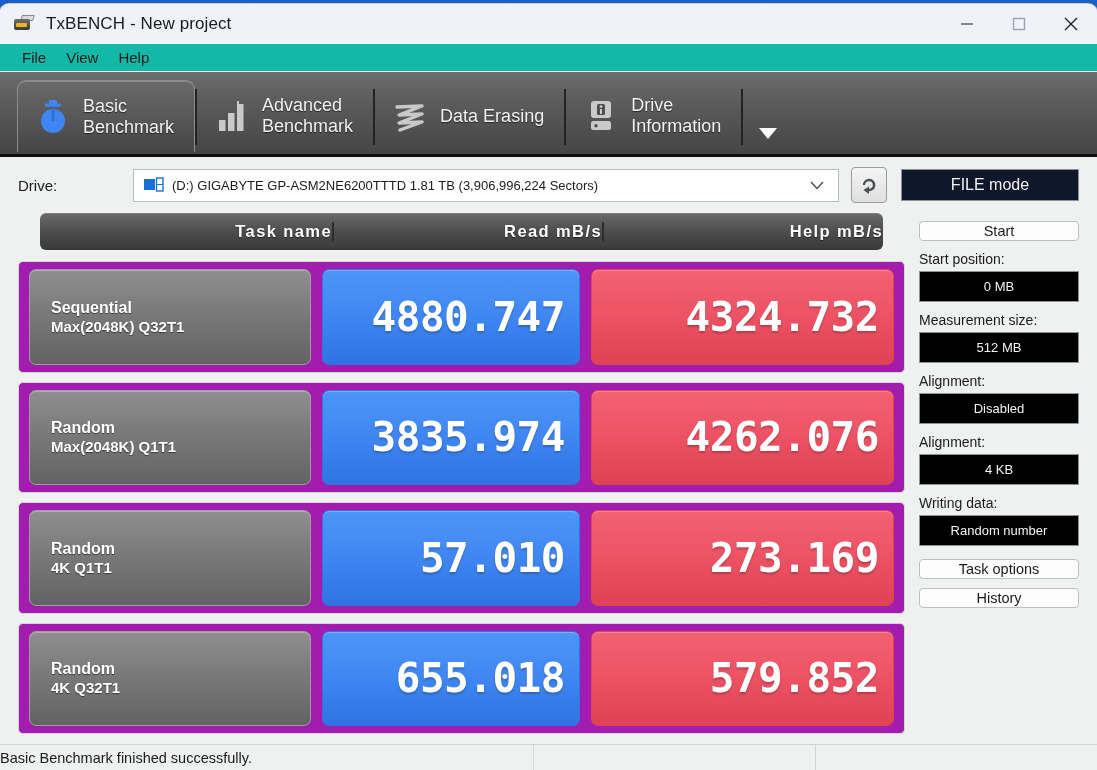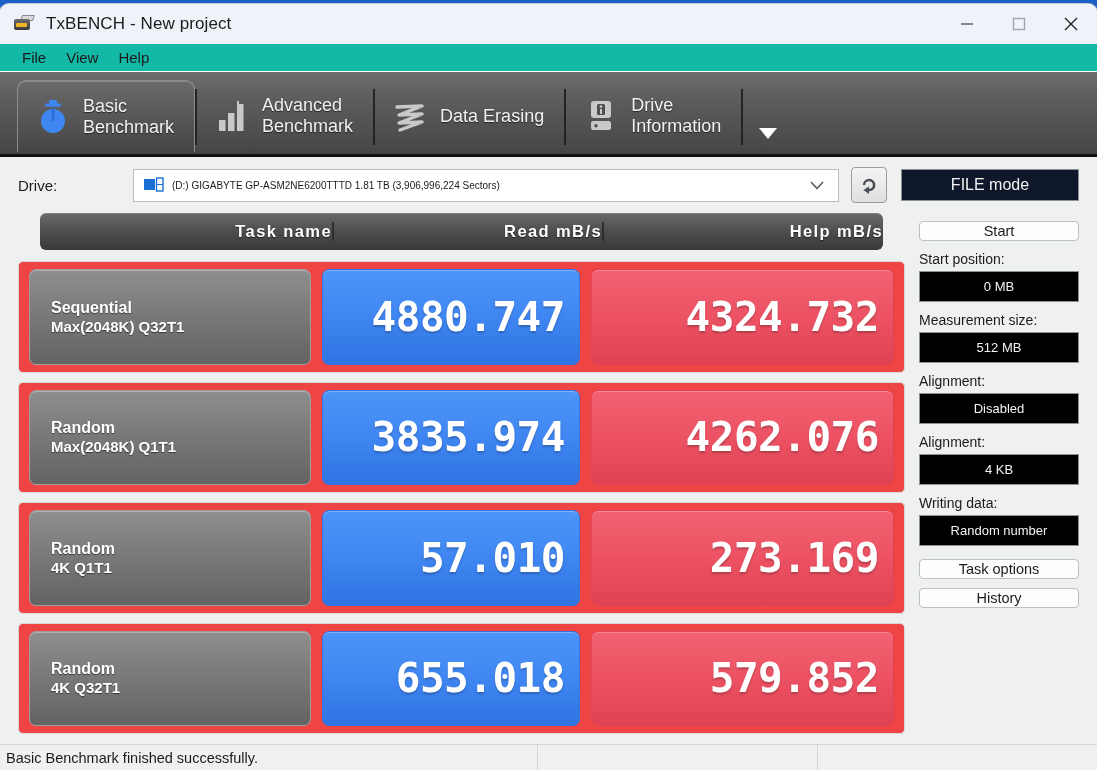--- a/index.html
+++ b/index.html
@@ -180,21 +180,21 @@
     height: 33px;
     background: #ffffff;
     border: 1px solid #b9bcc0;
     display: flex;
     align-items: center;
     padding: 0 6px 0 10px;
     cursor: default;
   }
   #drive-icon { width: 20px; height: 16px; flex: 0 0 auto; margin-right: 8px; }
   #drive-value {
-    font-size: 10px;
+    font-size: 13px;
     color: #1b1b1b;
     white-space: nowrap;
     overflow: hidden;
     flex: 1 1 auto;
   }
   #drive-chevron { flex: 0 0 auto; padding: 0 8px; }
   #refresh-btn {
     width: 36px; height: 36px;
     margin-left: 12px;
     background: linear-gradient(180deg,#f4f4f4,#dfdfdf);
@@ -259,21 +259,21 @@
   #rows {
     flex: 1 1 auto;
     display: flex;
     flex-direction: column;
     gap: 9px;
     padding: 11px 0 10px 0;
     min-height: 0;
   }
   .row {
     flex: 1 1 0;
-    background: #ef4444;
+    background: #a21caf;
     border: 1px solid #d6d6d6;
     border-radius: 5px;
     display: flex;
     align-items: center;
     padding: 7px 10px;
     gap: 11px;
     min-height: 0;
   }
   .task-cell {
     flex: 0 0 282px;
@@ -370,21 +370,20 @@
     height: 26px;
     background: #eff0f0;
     border-top: 1px solid #d2d4d6;
     display: flex;
     align-items: center;
     flex: 0 0 auto;
   }
   #status-text {
     font-size: 14.5px;
     color: #1b1b1b;
-    padding-left: 6px;
     flex: 0 0 auto;
     white-space: nowrap;
   }
   .status-fill { flex: 1 1 auto; height: 100%; }
   .status-sep {
     width: 1px; height: 100%;
     background: #d2d4d6;
     flex: 0 0 auto;
   }
 </style>

